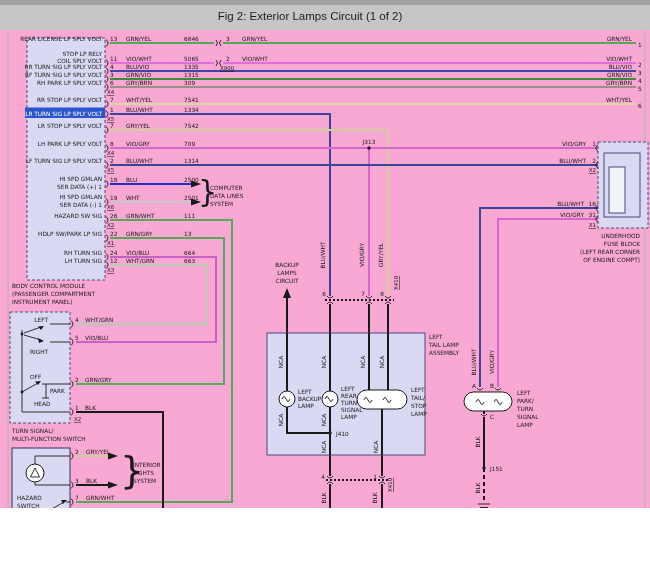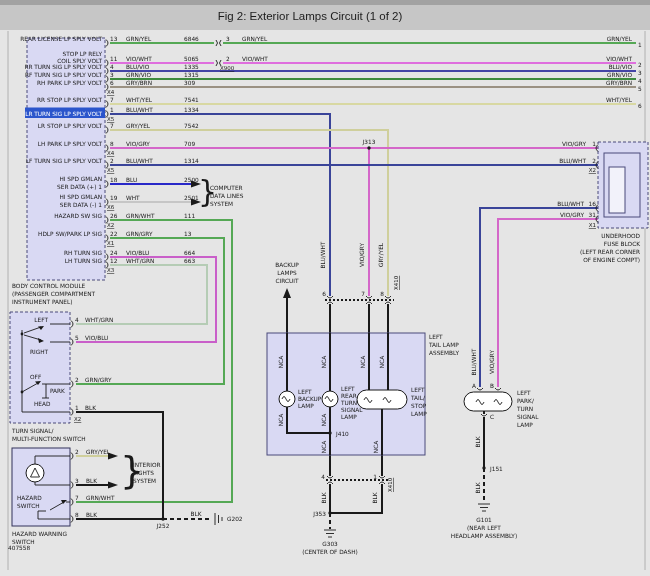--- a/index.html
+++ b/index.html
@@ -1,16 +1,16 @@
 <!DOCTYPE html>
 <html><head>
 <meta charset="utf-8">
 <style>
   html,body{margin:0;padding:0;background:#fff}
-  .page{position:relative;width:650px;height:576px;background:#e5e5e5;overflow:hidden;font-family:"DejaVu Sans",sans-serif}
+  .page{position:relative;width:650px;height:508px;background:#f9a8d4;overflow:hidden;font-family:"DejaVu Sans",sans-serif}
   svg{display:block}
   .t{font:5.8px "DejaVu Sans",sans-serif;fill:#1a1a1a;stroke:none}
   .tt{font:11.5px "Liberation Sans",sans-serif;fill:#1c1c1c}
   .tm{text-anchor:middle}.te{text-anchor:end}
   .xc{text-decoration:underline;font-size:5.5px}
   .hl{fill:#ffffff}
   .w{fill:none;stroke-width:1.1;shape-rendering:crispEdges}
   .w2{fill:none;stroke-width:1.9;shape-rendering:crispEdges}
   .thin{fill:none;stroke:#1a1a1a;stroke-width:0.9}
   .c-blk{stroke:#1a1a1a}

